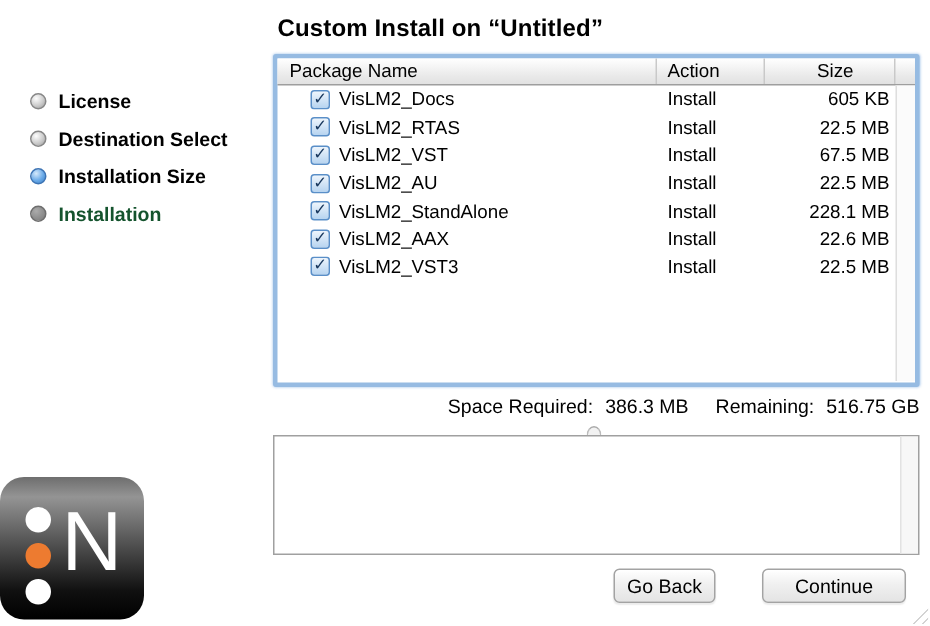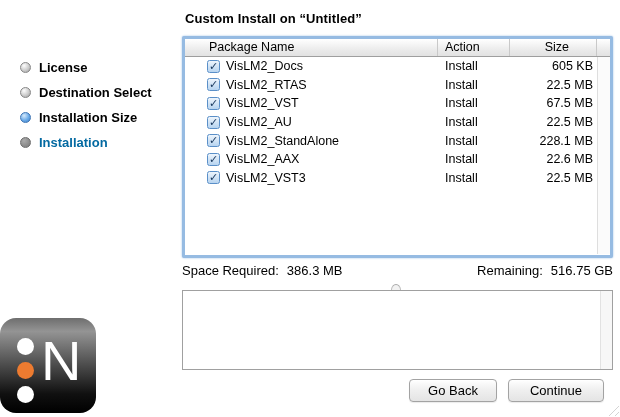--- a/index.html
+++ b/index.html
@@ -2,65 +2,65 @@
 <html><head>
 <meta charset="utf-8">
 <style>
   html,body{margin:0;padding:0;background:#fff;}
   .window{
     position:relative;width:620px;height:417px;background:#fff;overflow:hidden;
     font-family:"Liberation Sans","DejaVu Sans",sans-serif;color:#000;
   }
   
   .page-title{
-    position:absolute;left:185px;top:11px;font-size:13px;font-weight:bold;letter-spacing:.1px;
+    position:absolute;left:185px;top:11px;font-size:16px;font-weight:bold;letter-spacing:.1px;
   }
   
   .sidebar{position:absolute;left:20px;top:55px;width:160px;}
   .step{display:flex;align-items:center;gap:8px;height:25px;font-size:13px;font-weight:bold;}
   .bullet{width:9px;height:9px;border-radius:50%;flex:0 0 auto;}
   .step.done .bullet{background:radial-gradient(circle at 35% 30%,#fdfdfd,#cccccc 55%,#9a9a9a);border:1px solid #878787;}
   .step.current .bullet{background:radial-gradient(circle at 35% 30%,#d5e9fb,#6aaae8 55%,#3d7fc4);border:1px solid #3d74b4;}
   .step.upcoming .bullet{background:radial-gradient(circle at 35% 30%,#ababab,#787878);border:1px solid #6e6e6e;}
-  .step.upcoming .step-label{color:#0369a1;}
+  .step.upcoming .step-label{color:#14532d;}
   
   .pkg-table{
     position:absolute;left:182px;top:36px;width:425px;height:216px;
     border:3px solid #96bbe2;border-radius:2px;background:#fff;
     box-shadow:0 0 2px rgba(120,170,225,.8);
     font-size:12.5px;
   }
   .thead{
     display:grid;grid-template-columns:253px 72px 87px 1fr;align-items:center;
     height:17px;background:linear-gradient(180deg,#ffffff,#e9e9e9 70%,#e2e2e2);
     border-bottom:1px solid #9e9e9e;
   }
   .th{height:17px;line-height:17px;border-right:1px solid #c9c9c9;overflow:hidden;white-space:nowrap;}
-  .th.name{padding-left:24px;}
+  .th.name{padding-left:8px;}
   .th.action{padding-left:7px;}
   .th.size{text-align:right;padding-right:27px;}
   .th.scroll{border-right:none;}
   .tbody{position:relative;height:197px;}
   .tr{display:grid;grid-template-columns:253px 72px 87px;align-items:center;height:18.6px;}
   .cell-name{display:flex;align-items:center;gap:6px;padding-left:22px;white-space:nowrap;overflow:hidden;}
   .cell-action{padding-left:7px;}
   .cell-size{text-align:right;padding-right:4px;}
   .cb{
     width:11px;height:11px;flex:0 0 auto;border-radius:2.5px;
     background:linear-gradient(180deg,#eef5fc,#b7d4f0);border:1px solid #5a8fc8;
     color:#17365c;font-size:11px;font-weight:bold;line-height:10px;text-align:center;
   }
   .table-scroll-track{
     position:absolute;top:0;right:0;bottom:0;width:12px;
     border-left:1px solid #dedede;background:#fbfbfb;
   }
   
   .space-line{
     position:absolute;left:182px;top:263px;width:431px;height:16px;
-    display:flex;justify-content:space-between;gap:56px;font-size:13px;
+    display:flex;justify-content:flex-end;gap:18px;font-size:13px;
   }
   .space-pair{display:flex;gap:8px;white-space:nowrap;}
   
   .dimple{
     position:absolute;left:391px;top:284px;width:8px;height:5px;
     border-radius:50% 50% 0 0/100% 100% 0 0;
     border-top:1px solid #aaa;border-left:1px solid #bbb;border-right:1px solid #bbb;
     background:#f2f2f2;
   }
   
@@ -73,21 +73,21 @@
     border-left:1px solid #e2e2e2;background:#f7f7f7;
   }
   
   .btn{
     position:absolute;top:379px;height:23px;font-size:13px;color:#000;
     font-family:"Liberation Sans","DejaVu Sans",sans-serif;
     border:1px solid #a3a3a3;border-radius:4px;
     background:linear-gradient(180deg,#ffffff,#f0f0f0 45%,#e4e4e4);
     box-shadow:inset 0 1px 0 rgba(255,255,255,.8),0 1px 1px rgba(0,0,0,.08);
   }
-  .btn.go-back{left:409px;width:88px;}
+  .btn.go-back{left:409px;width:68px;}
   .btn.continue{left:508px;width:96px;}
   
   .logo{
     position:absolute;left:0;top:318px;width:96px;height:95px;border-radius:16px;
     background:linear-gradient(180deg,#6e6e6e 0%,#949494 14%,#4f4f4f 48%,#101010 80%,#000 100%);
   }
   .logo .dot{position:absolute;left:17px;width:17px;height:17px;border-radius:50%;}
   .logo .dot1{top:20px;background:#fff;}
   .logo .dot2{top:44px;background:#ed7b30;}
   .logo .dot3{top:68px;background:#fff;}

